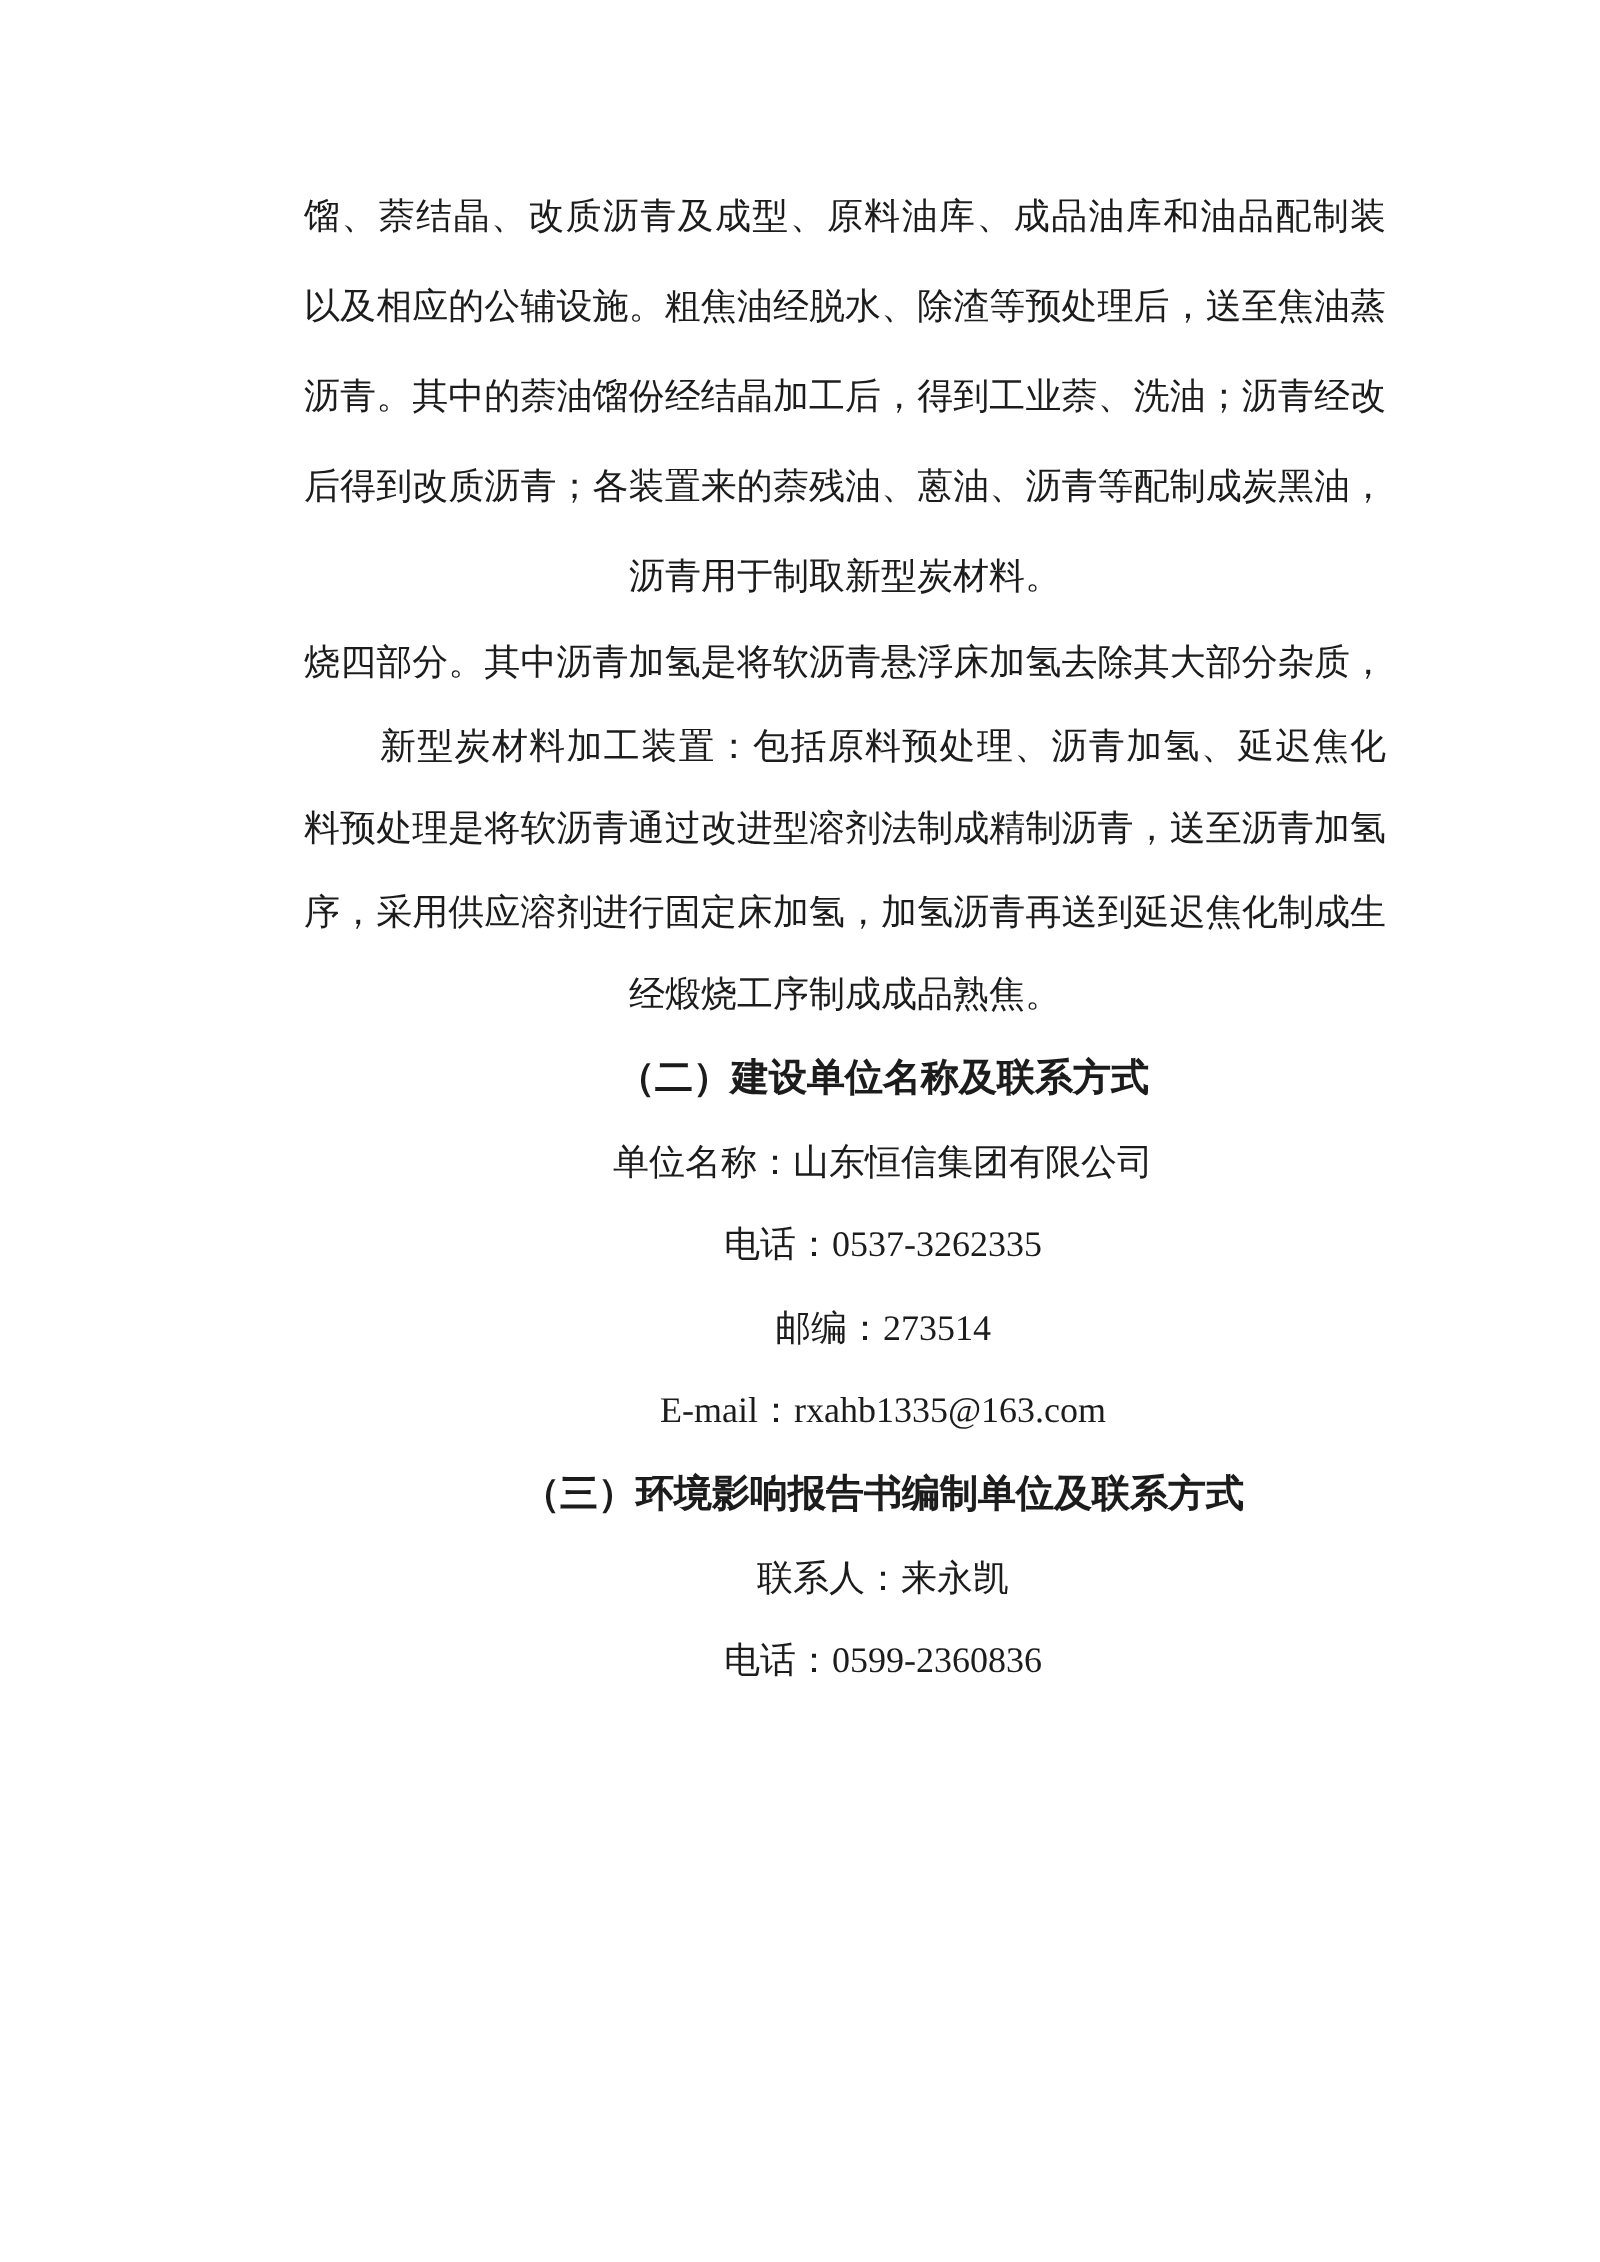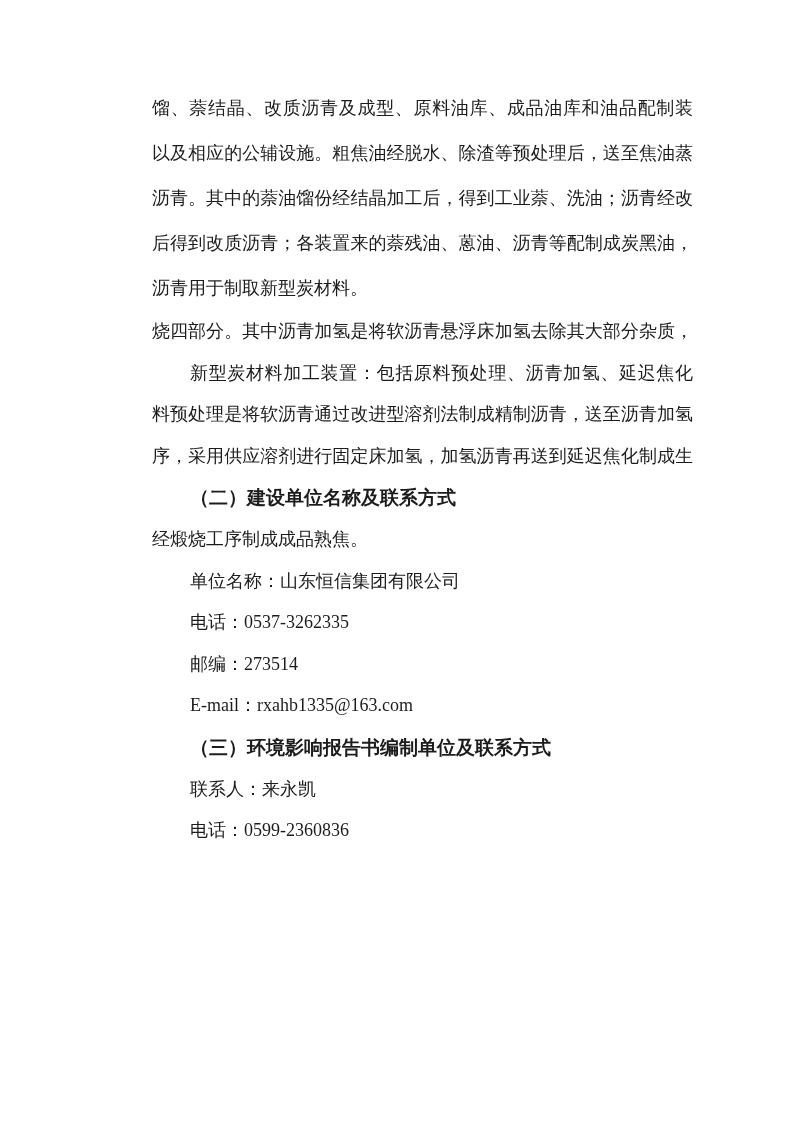--- a/index.html
+++ b/index.html
@@ -18,20 +18,21 @@
   }
   .content {
     padding: 86px 107px 0 104px; 
     margin-left: 48px;
   }
   .ln {
     font-size: 18px;
     height: 41.6px;
     line-height: 41.6px;
     overflow: hidden;
+    text-align: center;
   }
   
   .p1 {
     height: 45px;
     line-height: 45px;
   }
   
   .jf {
     text-align: justify;
     text-align-last: justify;
@@ -56,23 +57,23 @@
     <div class="ln p1 jf">馏、萘结晶、改质沥青及成型、原料油库、成品油库和油品配制装置，</div>
     <div class="ln p1 jf">以及相应的公辅设施。粗焦油经脱水、除渣等预处理后，送至焦油蒸馏、</div>
     <div class="ln p1 jf">沥青。其中的萘油馏份经结晶加工后，得到工业萘、洗油；沥青经改质</div>
     <div class="ln p1 jf">后得到改质沥青；各装置来的萘残油、蒽油、沥青等配制成炭黑油，软</div>
     <div class="ln p1">沥青用于制取新型炭材料。</div>
 
     <div class="ln jf">烧四部分。其中沥青加氢是将软沥青悬浮床加氢去除其大部分杂质，原</div>
     <div class="ln jf ind">新型炭材料加工装置：包括原料预处理、沥青加氢、延迟焦化及煅</div>
     <div class="ln jf">料预处理是将软沥青通过改进型溶剂法制成精制沥青，送至沥青加氢工</div>
     <div class="ln jf">序，采用供应溶剂进行固定床加氢，加氢沥青再送到延迟焦化制成生焦，</div>
+    <div class="ln">经煅烧工序制成成品熟焦。</div>
+
     <div class="ln hd ind">（二）建设单位名称及联系方式</div>
-
-    <div class="ln">经煅烧工序制成成品熟焦。</div>
     <div class="ln ind">单位名称：山东恒信集团有限公司</div>
     <div class="ln ind">电话：0537-3262335</div>
     <div class="ln ind">邮编：273514</div>
     <div class="ln ind">E-mail：rxahb1335@163.com</div>
 
     <div class="ln hd ind">（三）环境影响报告书编制单位及联系方式</div>
     <div class="ln ind">联系人：来永凯</div>
     <div class="ln ind">电话：0599-2360836</div>
 
   </div>

